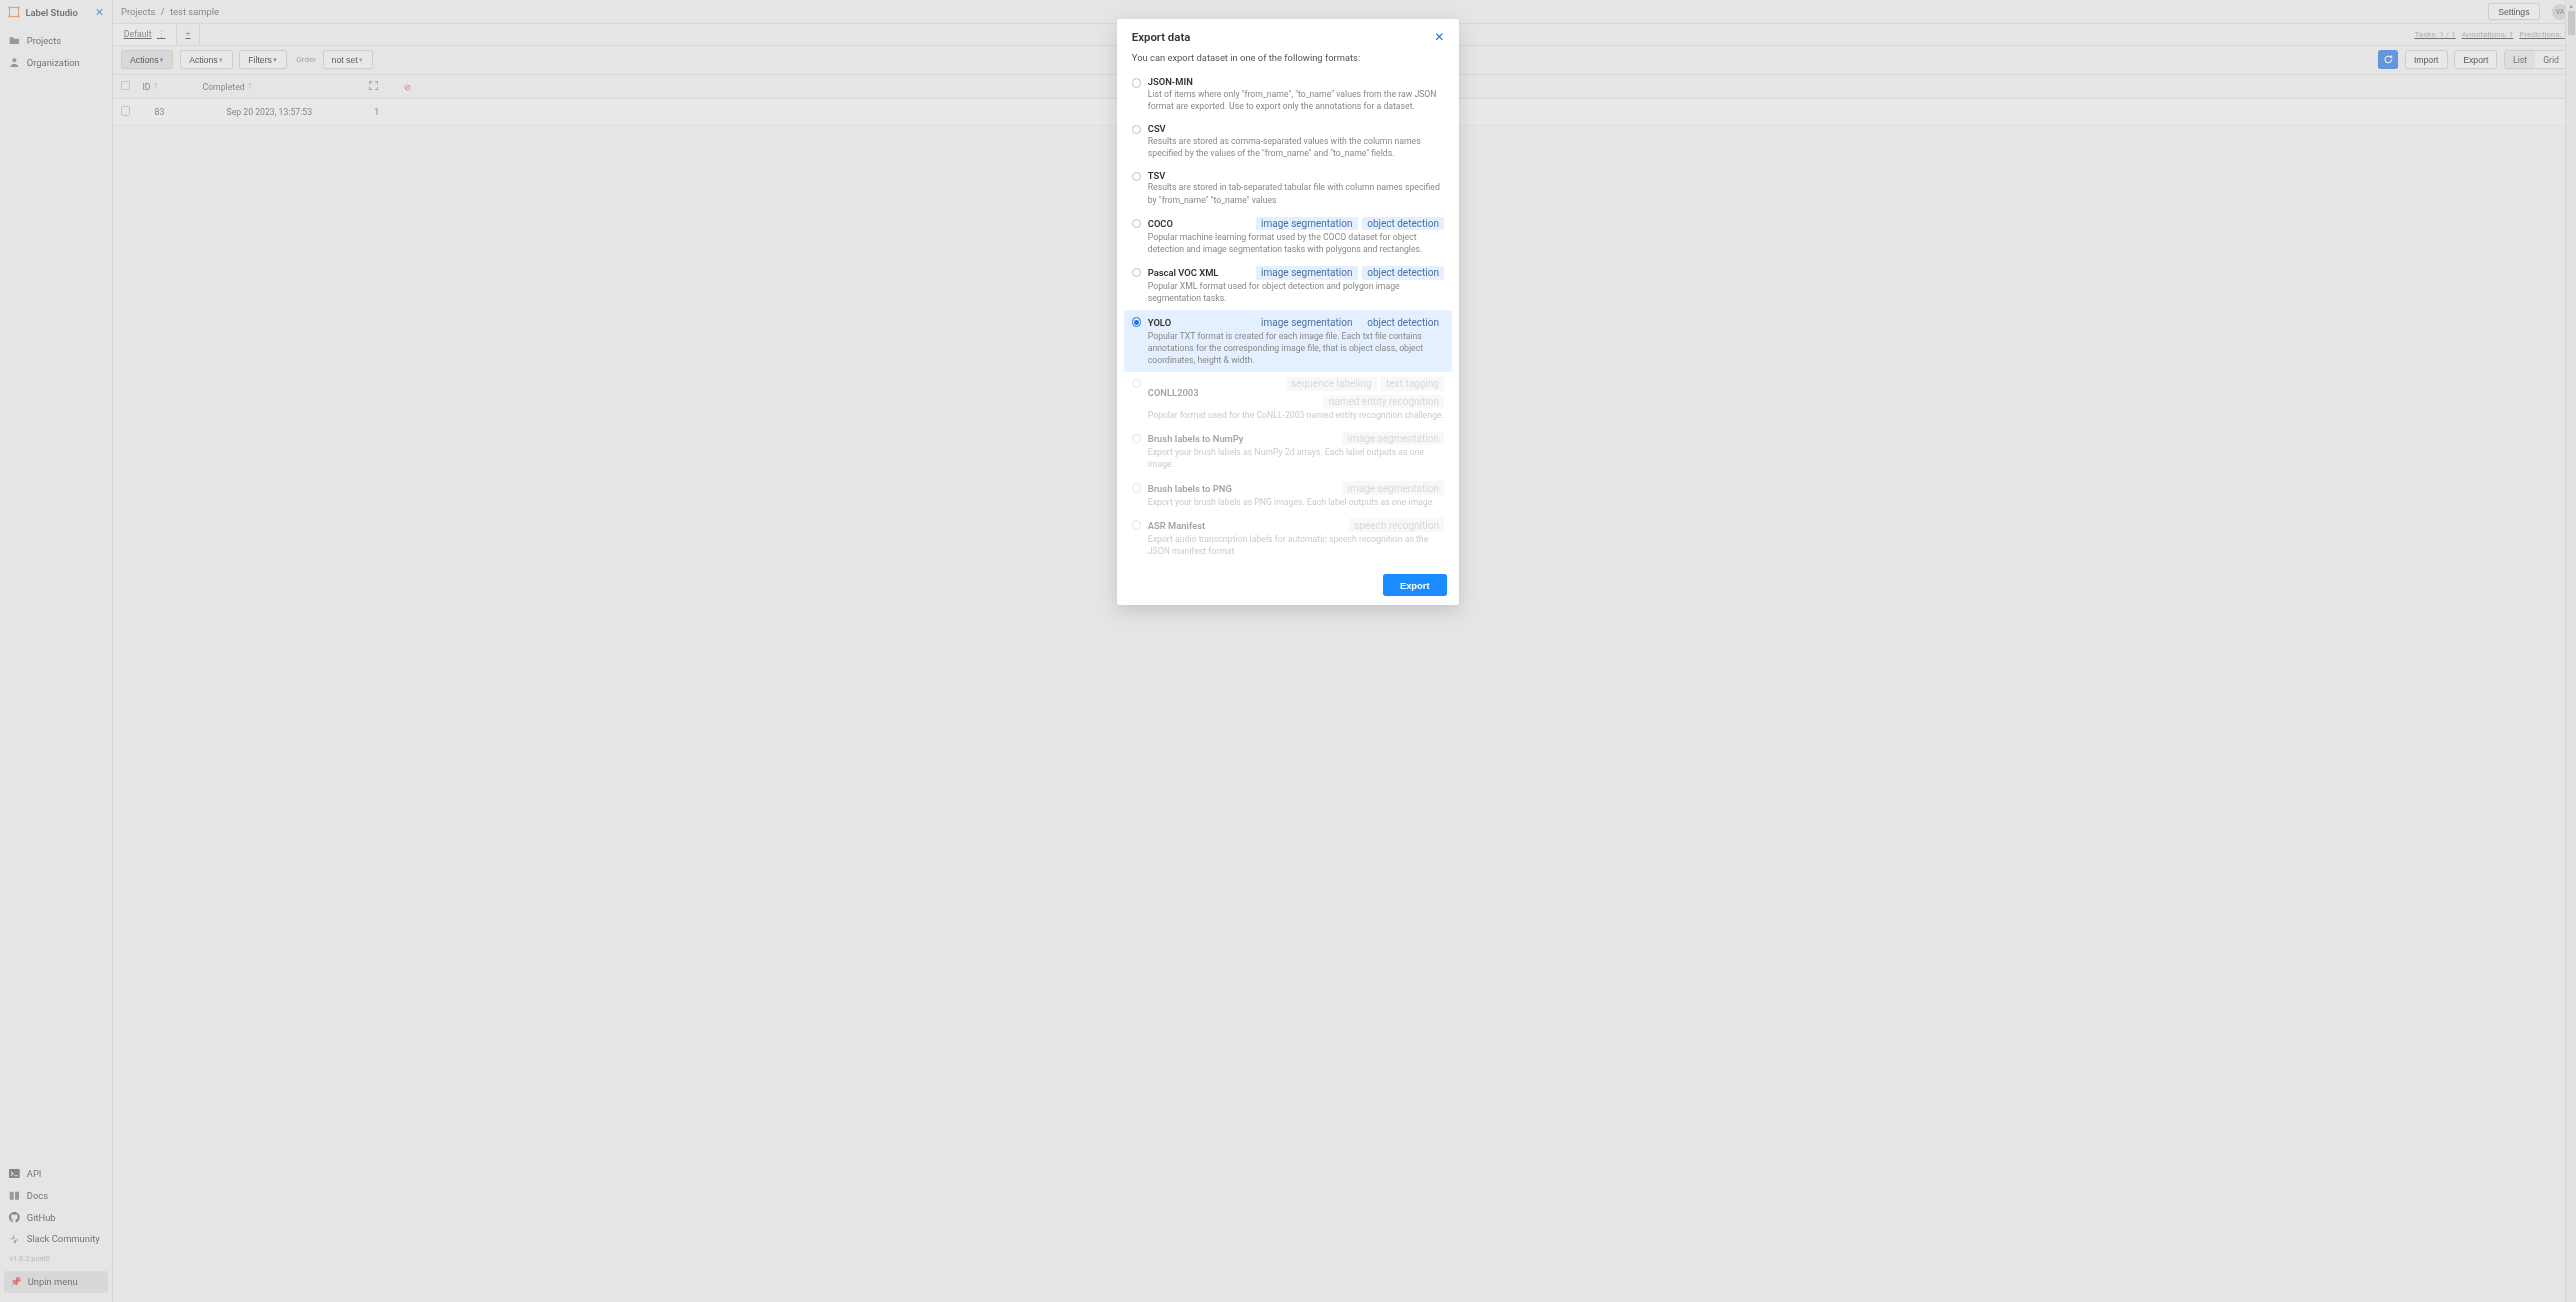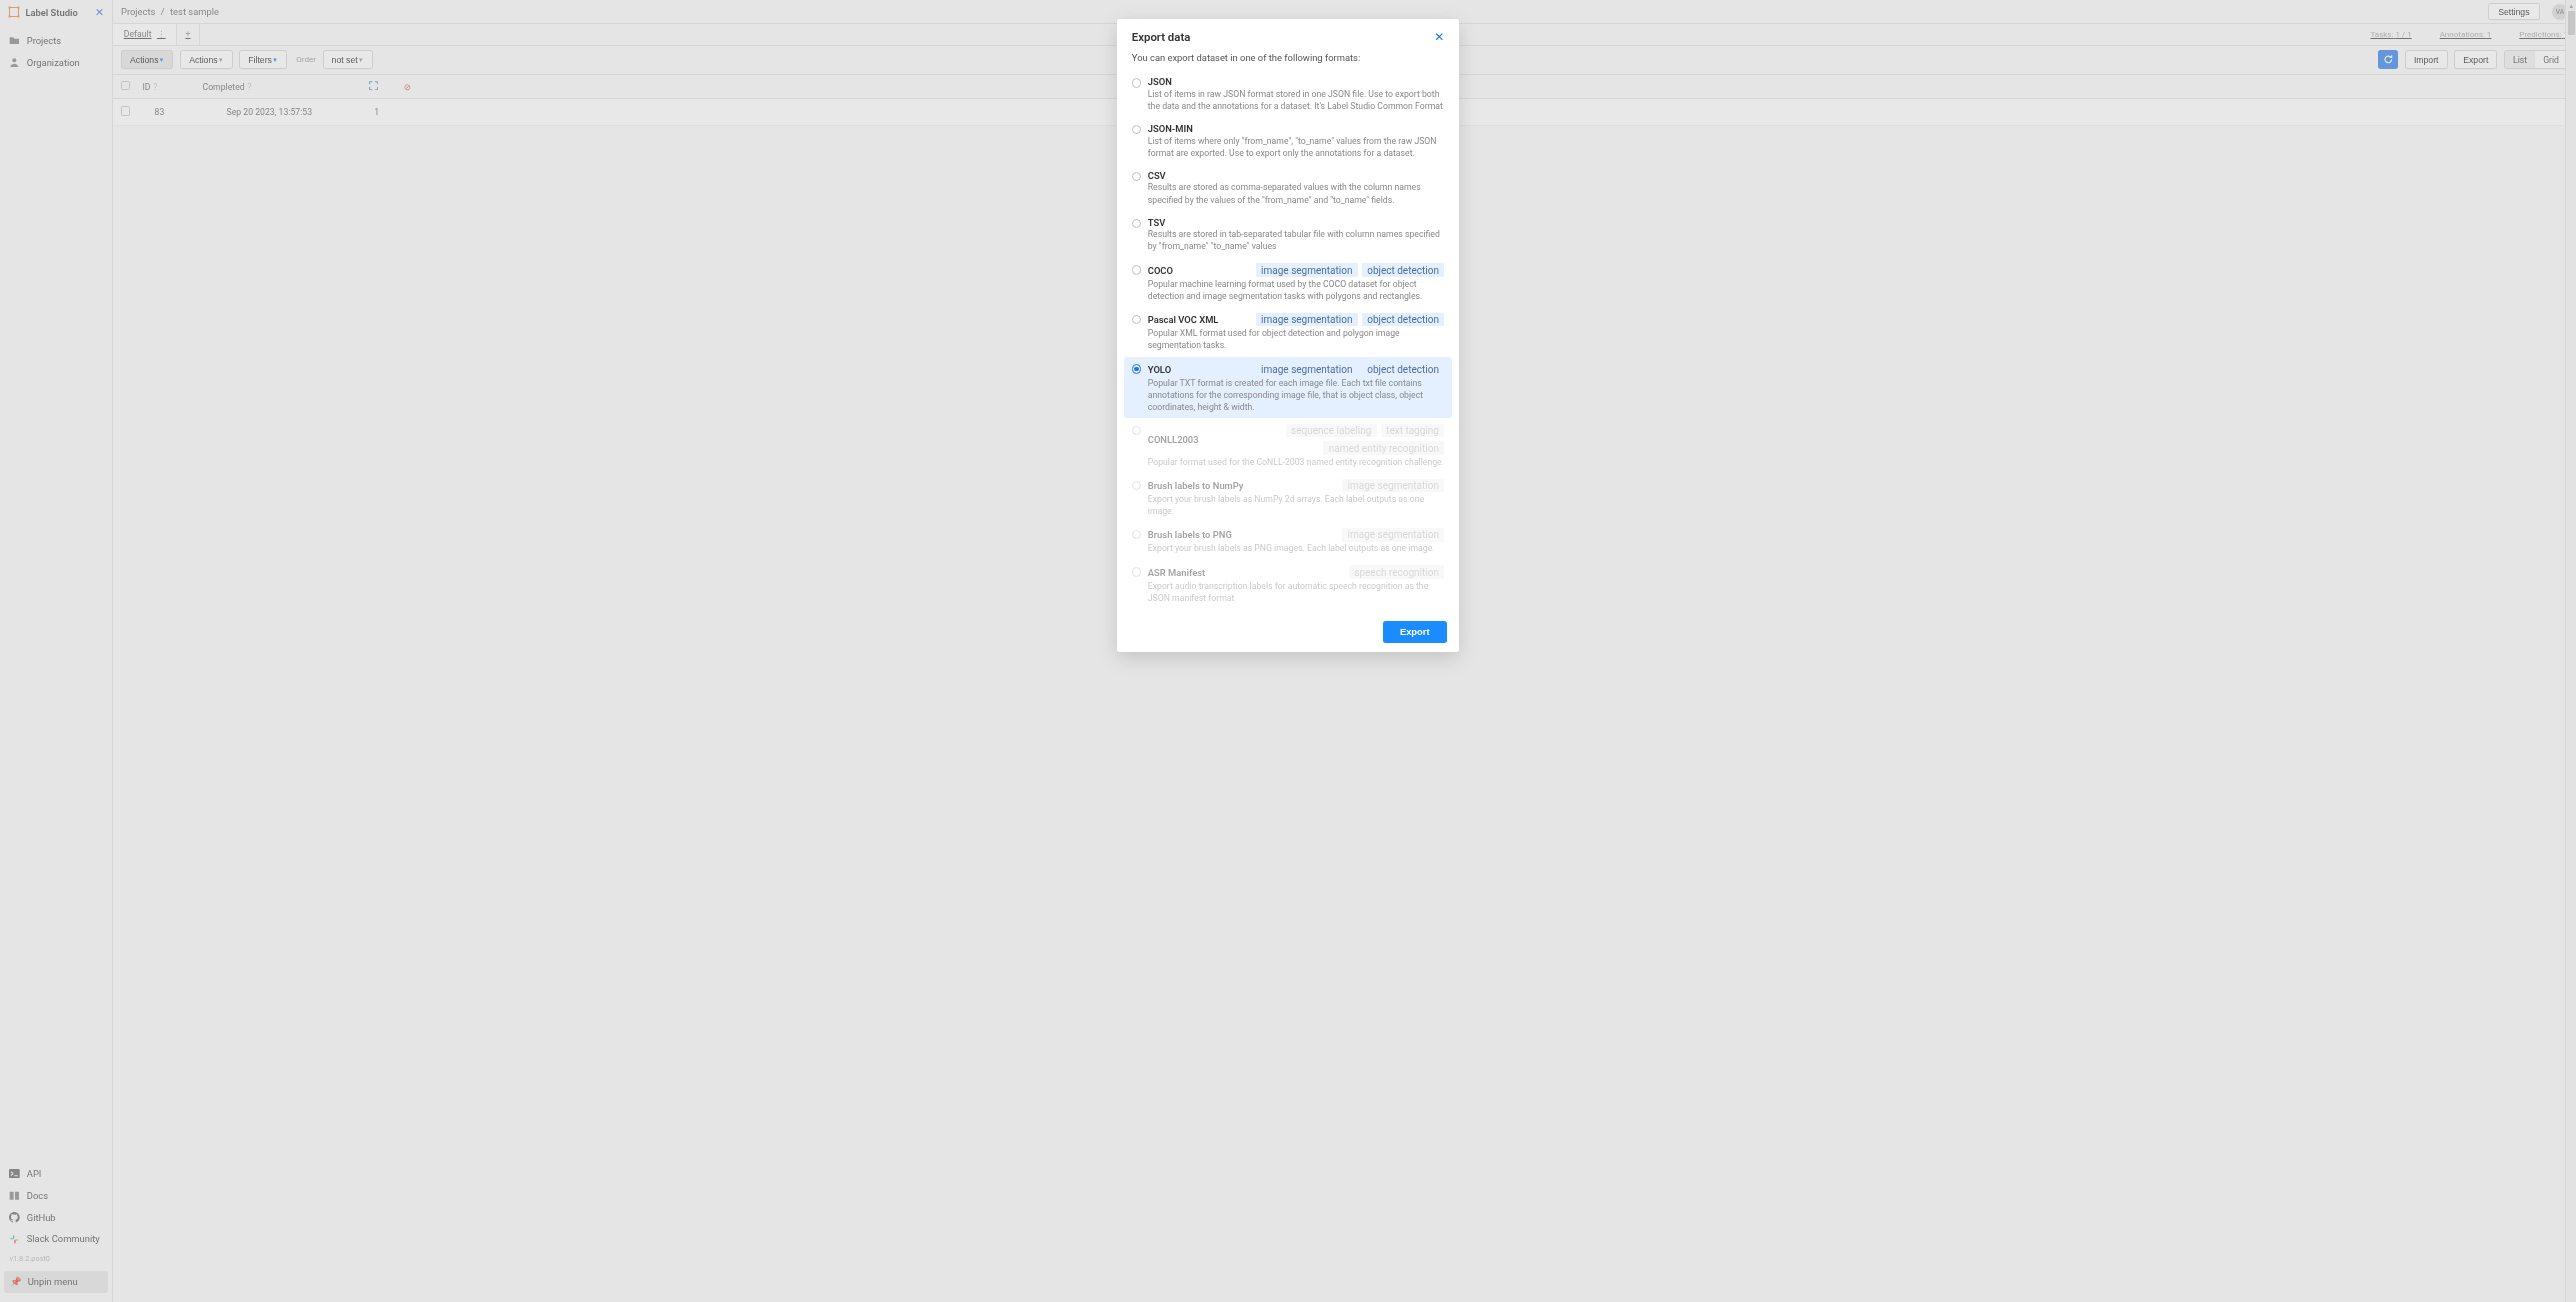--- a/index.html
+++ b/index.html
@@ -30,21 +30,21 @@
 .header-spacer { flex: 1; }
 .settings-btn { border: 0.7px solid #d0d0d0; background: #fff; border-radius: 2.7px; padding: 2.7px 9.4px; font-size: 8.7px; cursor: pointer; box-shadow: 0 0.7px 0 rgba(0,0,0,0.04); }
 .avatar { width: 16px; height: 16px; border-radius: 50%; background: #d8d8d8; display: inline-flex; align-items: center; justify-content: center; font-size: 6.7px; color: #555; margin-left: 5.4px; }
 
 
 .tabs-row { height: 21.5px; display: flex; align-items: center; border-bottom: 0.7px solid #e0e0e0; background: #fafafa; text-decoration: underline; }
 .tab { padding: 0 10.7px; height: 21.5px; display: flex; align-items: center; font-size: 8.7px; color: #555; border-right: 0.7px solid #e0e0e0; gap: 5.4px; cursor: pointer; }
 .tab.active { background: #fff; position: relative; }
 .tab .dots { color: #888; }
 .tab.add-tab { width: 21.5px; justify-content: center; color: #888; }
-.tabs-right { margin-left: auto; display: flex; align-items: center; gap: 28px; padding-right: 8px; font-size: 8px; color: #999; }
+.tabs-right { margin-left: auto; display: flex; align-items: center; gap: 6px; padding-right: 8px; font-size: 8px; color: #999; }
 
 
 .toolbar { height: 29.5px; display: flex; align-items: center; gap: 6.7px; padding: 0 8px; border-bottom: 0.7px solid #e0e0e0; background: #fafafa; }
 .tb-btn { border: 0.7px solid #d0d0d0; background: #fff; border-radius: 2.7px; padding: 3.4px 8px; font-size: 8.7px; cursor: pointer; display: inline-flex; align-items: center; box-shadow: 0 0.7px 0 rgba(0,0,0,0.04); }
 .tb-btn.actions { background: #e4e4e4; }
 .tb-caret { font-size: 6px; color: #2569d8; }
 .tb-caret.grey { color: #888; }
 .order-label { font-size: 8px; color: #888; margin-left: 2.7px; }
 .toolbar-spacer { flex: 1; }
 .refresh-btn { width: 20px; height: 19px; background: #1a73e8; border-radius: 2.7px; display: inline-flex; align-items: center; justify-content: center; color: #fff; cursor: pointer; }
@@ -265,30 +265,20 @@
     <div class="modal-head">
       <h2>Export data</h2>
       <span class="modal-close">✕</span>
     </div>
     <div class="modal-sub">You can export dataset in one of the following formats:</div>
     <div class="formats" id="formats-list">
         <div class="format-item">
           <span class="radio"></span>
           <div class="format-body">
             <div class="format-title-row">
-              <span class="format-title">JSON</span>
-              <span class="tags"></span>
-            </div>
-            <div class="format-desc">List of items in raw JSON format stored in one JSON file. Use to export both the data and the annotations for a dataset. It's Label Studio Common Format</div>
-          </div>
-        </div>
-        <div class="format-item">
-          <span class="radio"></span>
-          <div class="format-body">
-            <div class="format-title-row">
               <span class="format-title">JSON-MIN</span>
               <span class="tags"></span>
             </div>
             <div class="format-desc">List of items where only "from_name", "to_name" values from the raw JSON format are exported. Use to export only the annotations for a dataset.</div>
           </div>
         </div>
         <div class="format-item">
           <span class="radio"></span>
           <div class="format-body">
             <div class="format-title-row">

